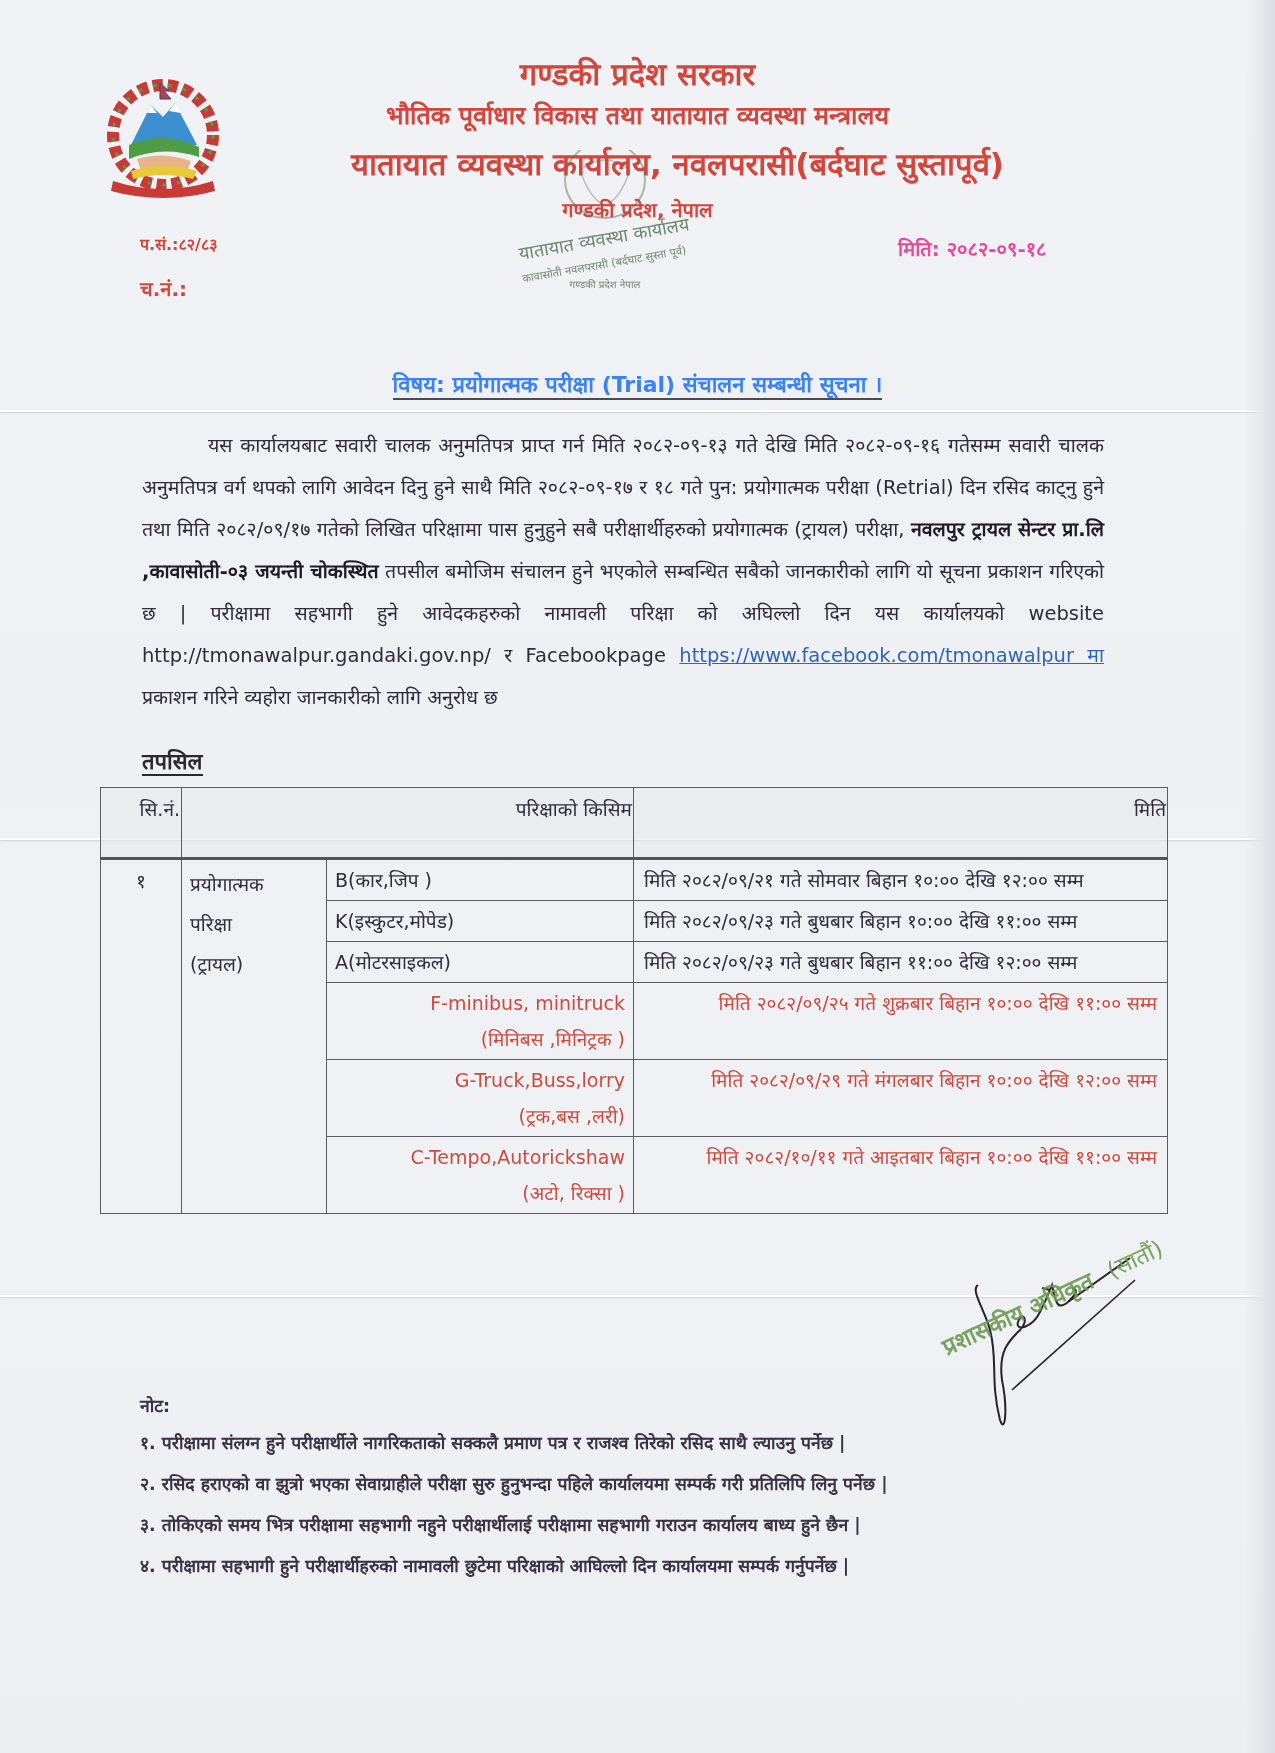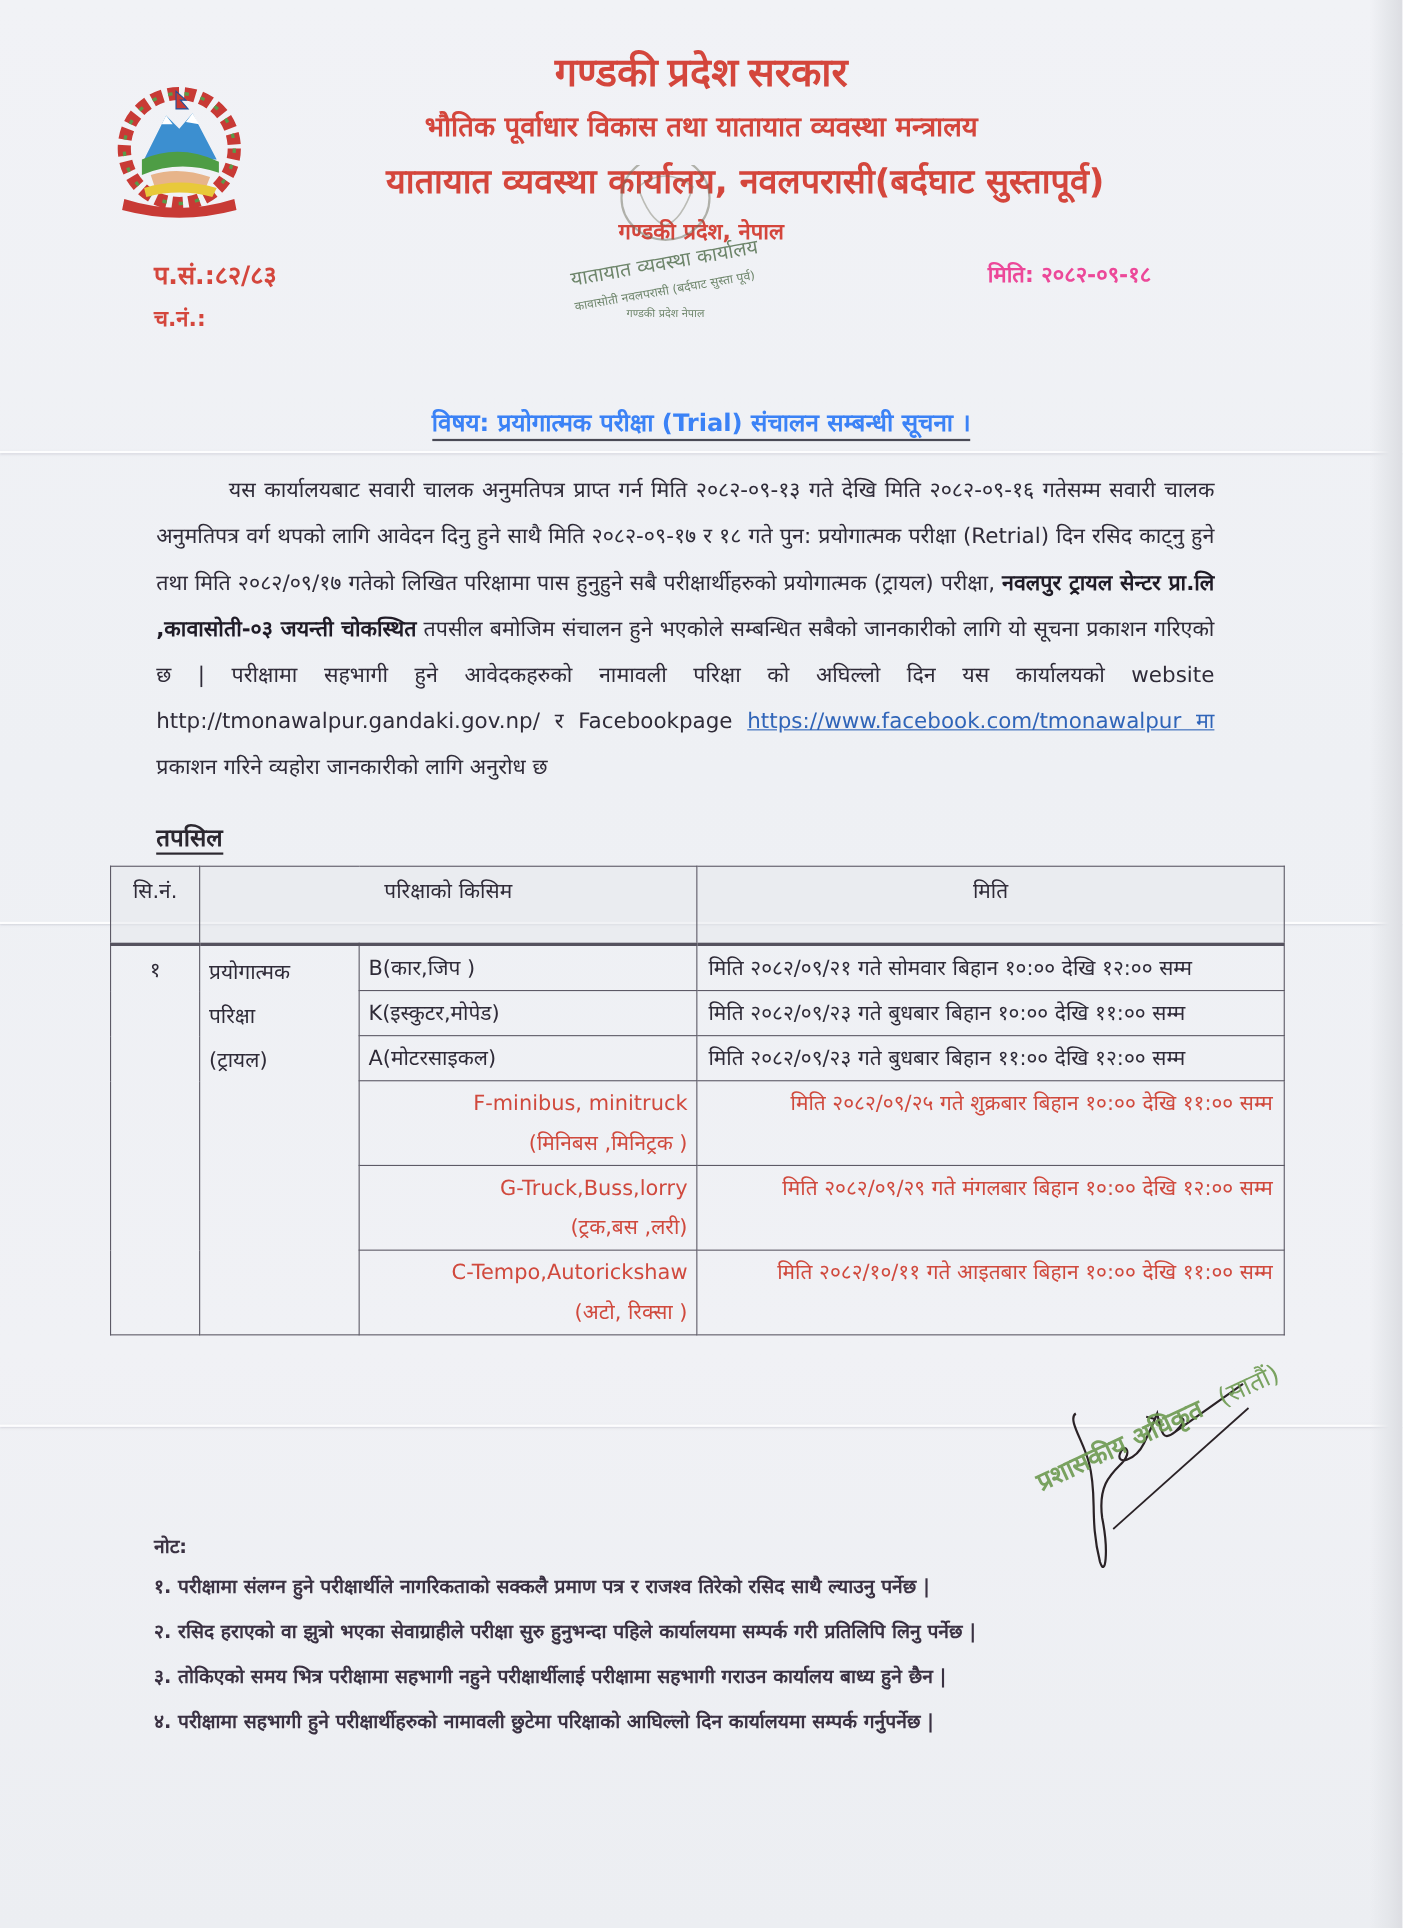--- a/index.html
+++ b/index.html
@@ -7,28 +7,28 @@
     width: 1275px; height: 1753px; position: relative; overflow: hidden;
     background: linear-gradient(180deg, #f1f2f6 0%, #eef0f4 40%, #f0f1f5 70%, #eceef2 100%);
     font-family: "DejaVu Sans", sans-serif; color: #2c2a35;
   }
   .fold { position: absolute; left: 0; width: 1275px; height: 2px; background: rgba(255,255,255,0.85); box-shadow: 0 1px 2px rgba(150,150,165,0.35); }
   .edge-right { position:absolute; right:0; top:0; width:30px; height:1753px; background: linear-gradient(90deg, rgba(255,255,255,0) 0%, #e4e6ea 60%, #dcdde2 100%); }
 
   .emblem { position: absolute; left: 103px; top: 75px; width: 120px; height: 125px; }
 
   .hdr { position: absolute; left: 0; width: 1275px; text-align: center; color: #d4463c; font-weight: bold; white-space: nowrap; }
-  .hdr1 { top: 40px; font-size: 36px; font-family: Liberation Serif, serif; }
+  .hdr1 { top: 52px; font-size: 31px; }
   .hdr2 { top: 97px; font-size: 25px; }
   .hdr3 { top: 142px; font-size: 31px; left: 40px; }
   .hdr4 { top: 196px; font-size: 20px; }
 
   .stamp { position: absolute; left: 490px; top: 150px; width: 230px; height: 145px; opacity: 0.8; }
 
-  .refno { position: absolute; left: 140px; top: 233px; color: #d4463c; font-weight: bold; font-size: 23px; }
+  .refno { position: absolute; left: 140px; top: 233px; color: #d4463c; font-weight: bold; font-size: 16px; }
   .chno { position: absolute; left: 140px; top: 275px; color: #d4463c; font-weight: bold; font-size: 20px; }
   .date { position: absolute; left: 898px; top: 235px; color: #ec4899; font-weight: bold; font-size: 20px; }
 
   .subject { position: absolute; left: 0; width: 1275px; top: 368px; text-align: center; font-size: 22px; color: #3b82f6; font-weight: bold; }
   .subject span { border-bottom: 2px solid #4a4a55; padding-bottom: 1px; }
 
   .body-para {
     position: absolute; left: 142px; top: 425px; width: 962px;
     font-size: 19.5px; line-height: 42px; text-align: justify; color: #2f2b38;
   }
@@ -37,21 +37,21 @@
   .body-para .link { color: #2f64b8; text-decoration: underline; }
 
   .tapsil { position: absolute; left: 142px; top: 745px; font-size: 22px; font-weight: bold; color: #2c2830; }
   .tapsil span { border-bottom: 2px solid #2c2830; }
 
   table.sched {
     position: absolute; left: 100px; top: 787px; width: 1068px;
     border-collapse: collapse; font-size: 19px; color: #2f2b38;
   }
   table.sched td, table.sched th { border: 1.5px solid #5d5a66; vertical-align: top; }
-  table.sched th { font-weight: normal; height: 60px; vertical-align: top; padding-top: 8px; background: rgba(230,231,236,0.5); border-bottom: 3px solid #55525e; }
+  table.sched th { font-weight: normal; height: 60px; vertical-align: top; padding-top: 8px; background: rgba(230,231,236,0.5); border-bottom: 3px solid #55525e; text-align: right; }
   .c-sn { width: 78px; text-align: center; }
   .c-type { width: 128px; padding: 4px 8px; line-height: 40px; }
   .c-sub { width: 290px; padding: 2px 8px; }
   .c-date { padding: 2px 10px; }
   tr.row-plain td.c-sub, tr.row-plain td.c-date { height: 36px; line-height: 36px; }
   tr.row-red td.c-sub, tr.row-red td.c-date { height: 70px; line-height: 36px; color: #d0493d; font-weight: normal; font-size: 19px; text-align: right; }
   .sn-cell { padding-top: 8px; }
 
   .signature { position: absolute; left: 960px; top: 1250px; width: 220px; height: 190px; }
   .officer-title {

